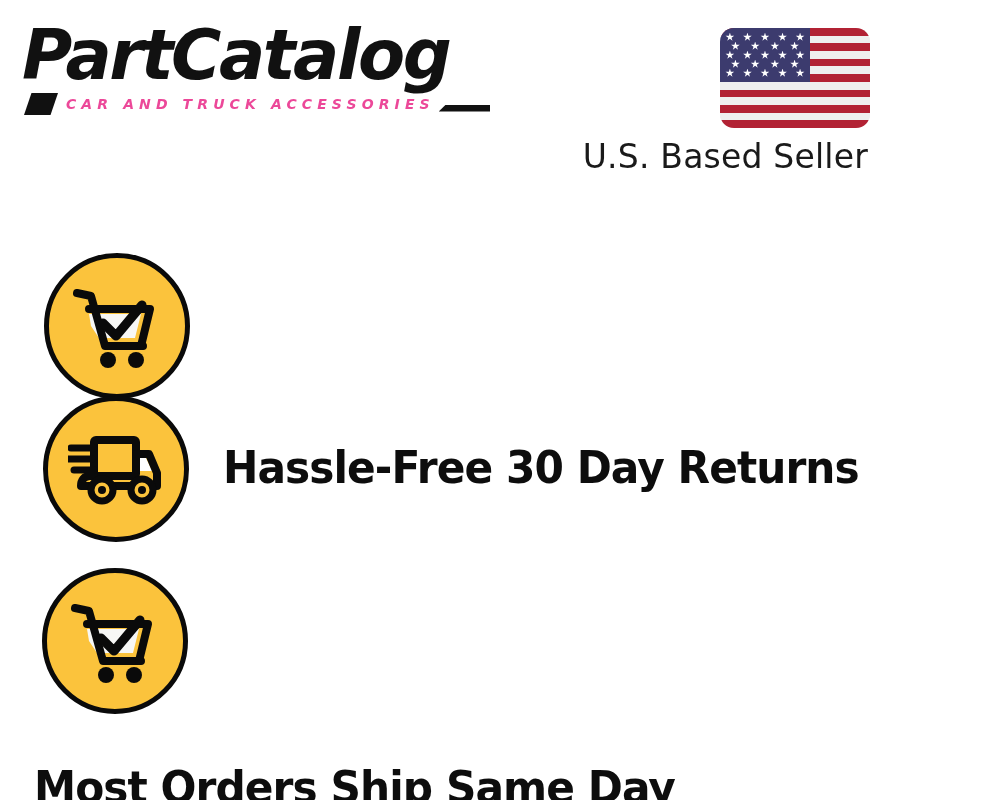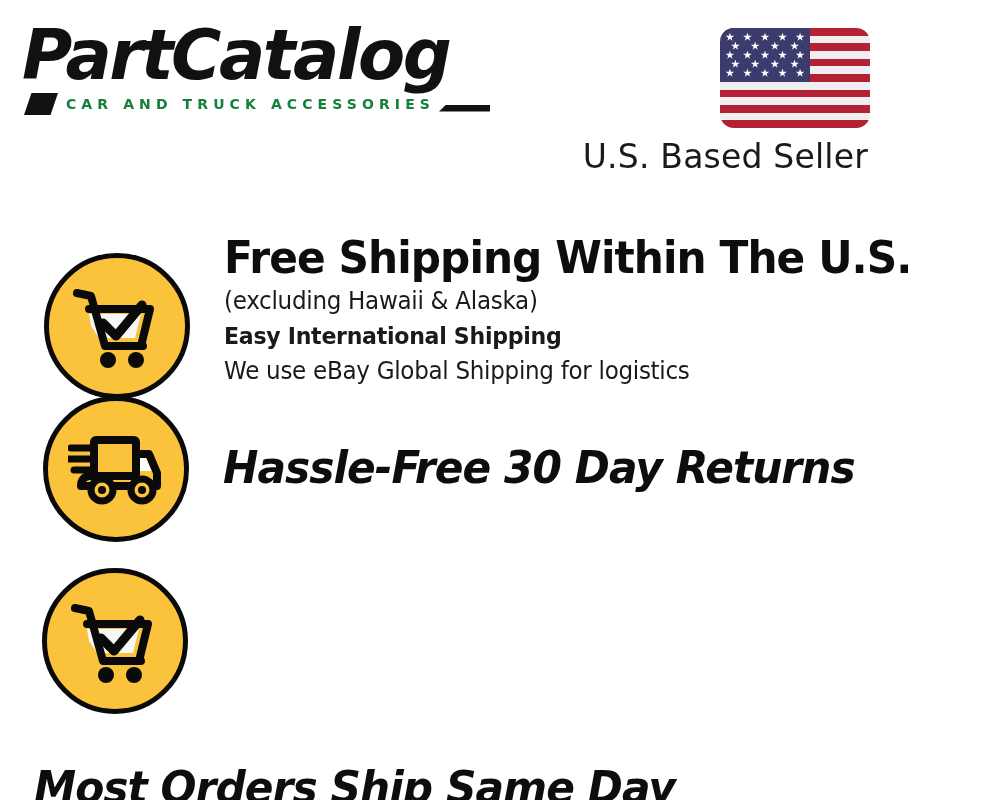--- a/index.html
+++ b/index.html
@@ -65,23 +65,24 @@
   .logo-rule-left {
     width: 34px;
     height: 22px;
     background: #111111;
     margin-right: 8px;
     clip-path: polygon(22% 0, 100% 0, 78% 100%, 0 100%);
   }
   .logo-tagline {
     font-family: "DejaVu Sans", sans-serif;
     font-weight: 700;
+    font-style: italic;
     font-size: 14px;
     letter-spacing: 5.1px;
-    color: #15803d;
+    color: #ec4899;
     white-space: nowrap;
   }
   .logo-rule-right {
     flex: 1;
     height: 7px;
     background: #111111;
     margin-left: 4px;
     margin-top: 8px;
     clip-path: polygon(14% 0, 100% 0, 100% 100%, 0 100%);
   }
@@ -163,21 +164,21 @@
     position: absolute;
     left: 0;
     top: 208px;
     width: 1000px;
   }
   .feature {
     position: relative;
     display: flex;
     align-items: flex-start;
   }
-  .feature + .feature { margin-top: 0; font-style: italic; }
+  .feature + .feature { margin-top: 0; }
 
   .feature-icon {
     position: relative;
     flex: 0 0 auto;
     width: 146px;
     height: 146px;
     margin-left: 44px;
     border-radius: 50%;
     background: #FBC33C;
     border: 5px solid #0a0a0a;
@@ -314,26 +315,20 @@
     <div class="feature row-1">
       <div class="feature-icon">
         <svg width="92" height="84" viewBox="0 0 92 84" aria-hidden="true">
           <path d="M20 42 L18 30 L70 30 L64 54 L28 54 Z" fill="#F7F7F5"></path>
           <path d="M6 9 L20 12 L34 62 L72 62" fill="none" stroke="#0A0A0A" stroke-width="8" stroke-linecap="round" stroke-linejoin="round"></path>
           <path d="M18 25 L79 25 L70 62" fill="none" stroke="#0A0A0A" stroke-width="8" stroke-linecap="round" stroke-linejoin="round"></path>
           <path d="M32 39 L45 52 L71 21" fill="none" stroke="#0A0A0A" stroke-width="9" stroke-linecap="round" stroke-linejoin="round"></path>
           <circle cx="37" cy="76" r="8" fill="#0A0A0A"></circle>
           <circle cx="65" cy="76" r="8" fill="#0A0A0A"></circle>
         </svg>
-      </div>
-      <div class="feature-text">
-        <div class="feature-heading">Free Shipping Within The U.S.</div>
-        <div class="feature-sub">(excluding Hawaii &amp; Alaska)</div>
-        <div class="feature-sub strong">Easy International Shipping</div>
-        <div class="feature-sub">We use eBay Global Shipping for logistics</div>
       </div>
     </div>
 
     <div class="feature row-2">
       <div class="feature-icon">
         <svg width="96" height="74" viewBox="0 0 96 74" aria-hidden="true">
           <path d="M66 22 L80 22 L88 40 L88 54 L66 54 Z" fill="#FBC33C"></path>
           <path d="M70 26 L78 26 L84 39 L70 39 Z" fill="#FFFFFF"></path>
           <rect x="26" y="8" width="42" height="36" rx="2" fill="none" stroke="#0A0A0A" stroke-width="8"></rect>
           <path d="M68 22 L81 22 L89 41 L89 54 L26 54" fill="none" stroke="#0A0A0A" stroke-width="8" stroke-linecap="round" stroke-linejoin="round"></path>

